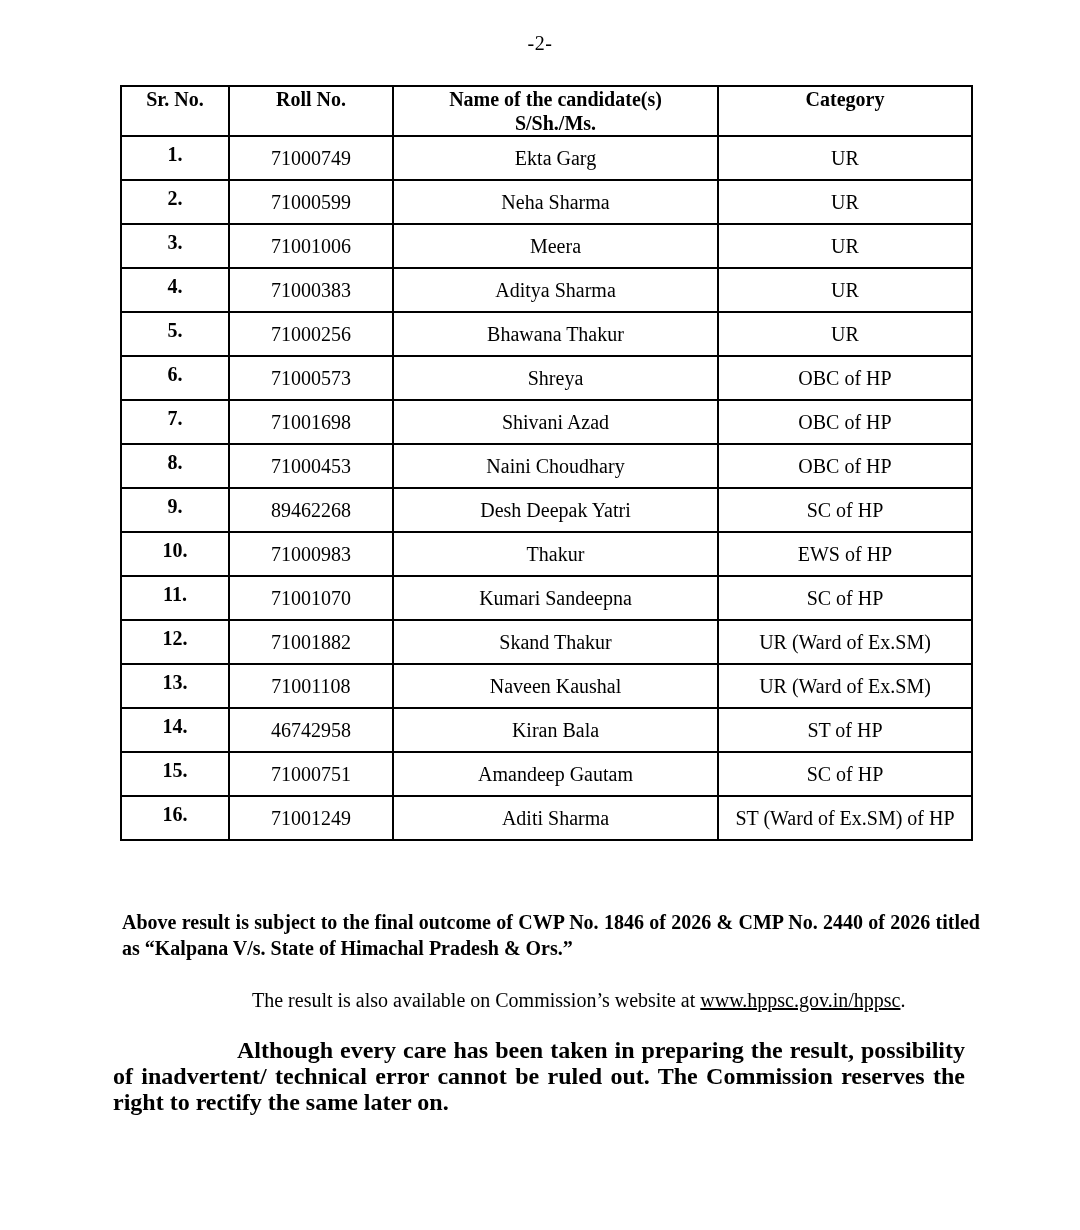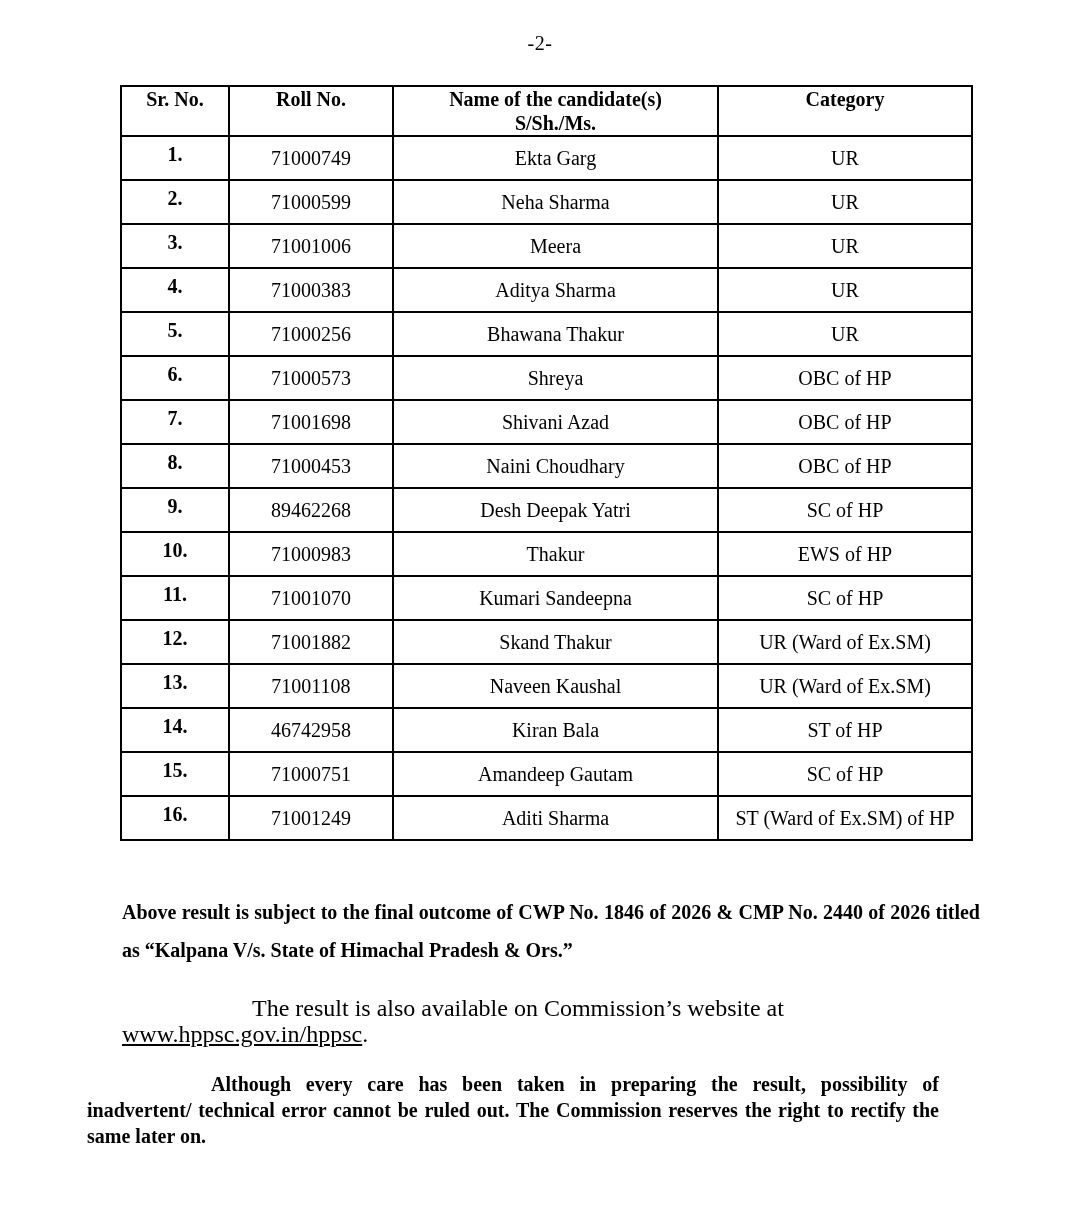--- a/index.html
+++ b/index.html
@@ -61,41 +61,41 @@
     font-weight: normal;
     line-height: 24px;
   }
   .candidates-table td.cell-sr {
     font-weight: bold;
     vertical-align: top;
     padding-top: 5px;
   }
   .hdr-line { display: block; }
   .note1 {
-    margin: 52px 0 0 122px;
+    margin: 68px 0 0 122px;
     width: 858px;
     font-weight: bold;
     font-size: 20px;
-    line-height: 38px;
+    line-height: 26px;
     text-align: justify;
     font-family: Liberation Serif, serif;
   }
   .note2 {
     margin: 26px 0 0 122px;
     width: 858px;
-    font-size: 24px;
+    font-size: 20px;
     line-height: 26px;
     text-indent: 130px;
   }
   .note2 .url { text-decoration: underline; }
   .note3 {
-    margin: 24px 0 0 87px;
+    margin: 24px 0 0 113px;
     width: 852px;
     font-weight: bold;
-    font-size: 20px;
+    font-size: 24px;
     line-height: 26px;
     text-align: justify;
     text-indent: 124px;
   }
 </style>
 </head>
 <body>
 
 <div class="page">
 

